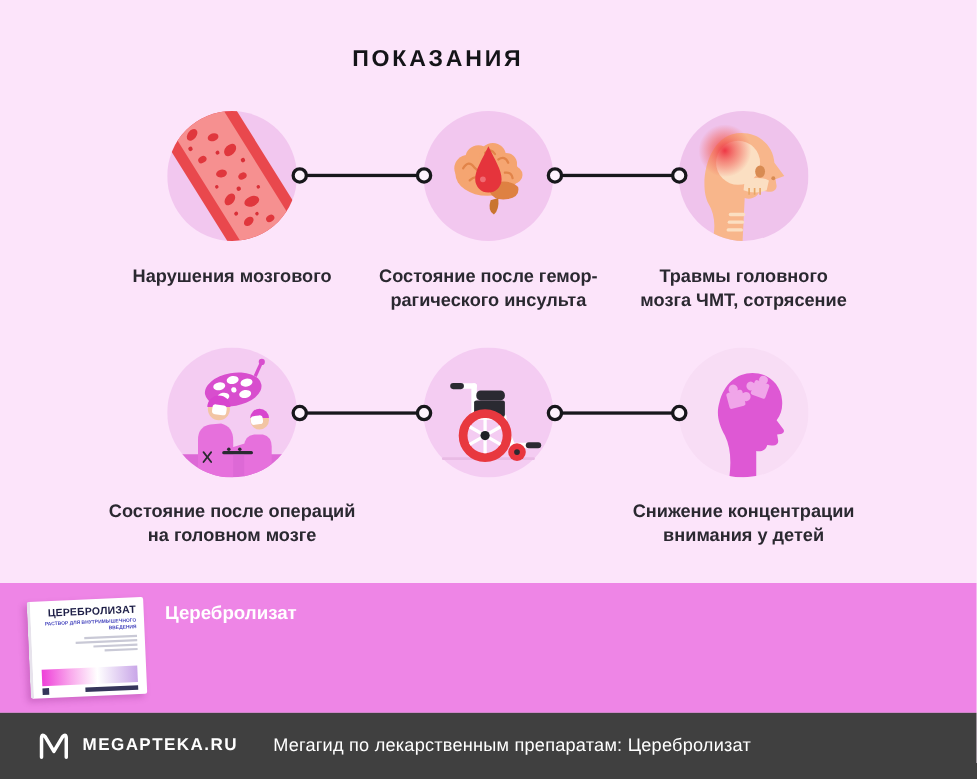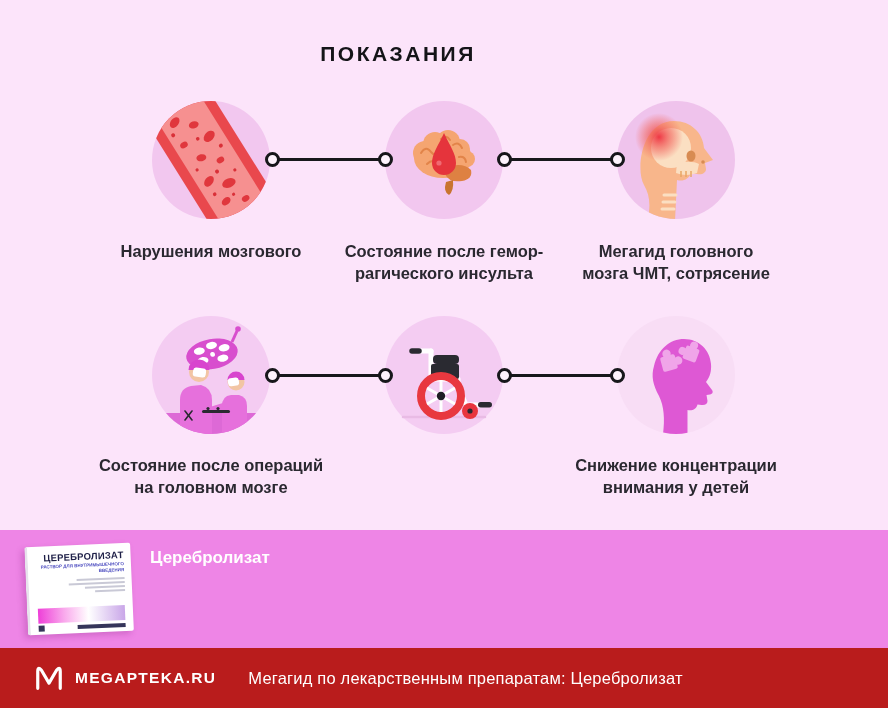--- a/index.html
+++ b/index.html
@@ -51,21 +51,21 @@
     background:linear-gradient(90deg,#EE3FD8 0%,#F9A9EC 30%,#FFFFFF 58%,#C9A6E8 100%);
   }
   .pkg-bar{position:absolute;right:8px;bottom:4px;width:48px;height:4.5px;background:#35355A;}
   .pkg-mark{position:absolute;left:8px;bottom:3px;width:6px;height:6px;background:#35355A;}
   .card-text{position:absolute;left:150px;top:18px;}
   .card-name{font-size:17px;font-weight:bold;color:#FFFFFF;}
   .card-desc{margin-top:9px;font-size:16.5px;line-height:23px;color:#FBE7F8;max-width:660px;}
   
   .footer{
     position:absolute;left:0;top:648px;width:888px;height:60px;
-    background:#b91c1c;display:flex;align-items:center;
+    background:#404040;display:flex;align-items:center;
   }
   .footer-logo{margin-left:33px;display:flex;align-items:center;}
   .footer-brand{margin-left:10px;font-size:15.5px;font-weight:bold;letter-spacing:1.3px;color:#FFFFFF;}
   .footer-text{margin-left:32px;font-size:16.5px;font-weight:normal;letter-spacing:0.2px;color:#FFFFFF;}
 </style>
 </head>
 <body>
 
 <div class="page">
 
@@ -285,21 +285,21 @@
   </div>
 
   <div class="item-label lr1 l1">
     <div>Нарушения мозгового</div>
   </div>
   <div class="item-label lr1 l2">
     <div>Состояние после гемор-</div>
     <div>рагического инсульта</div>
   </div>
   <div class="item-label lr1 l3">
-    <div>Мегагид головного</div>
+    <div>Травмы головного</div>
     <div>мозга ЧМТ, сотрясение</div>
   </div>
   <div class="item-label lr2 l1">
     <div>Состояние после операций</div>
     <div>на головном мозге</div>
   </div>
   <div class="item-label lr2 l3">
     <div>Снижение концентрации</div>
     <div>внимания у детей</div>
   </div>

